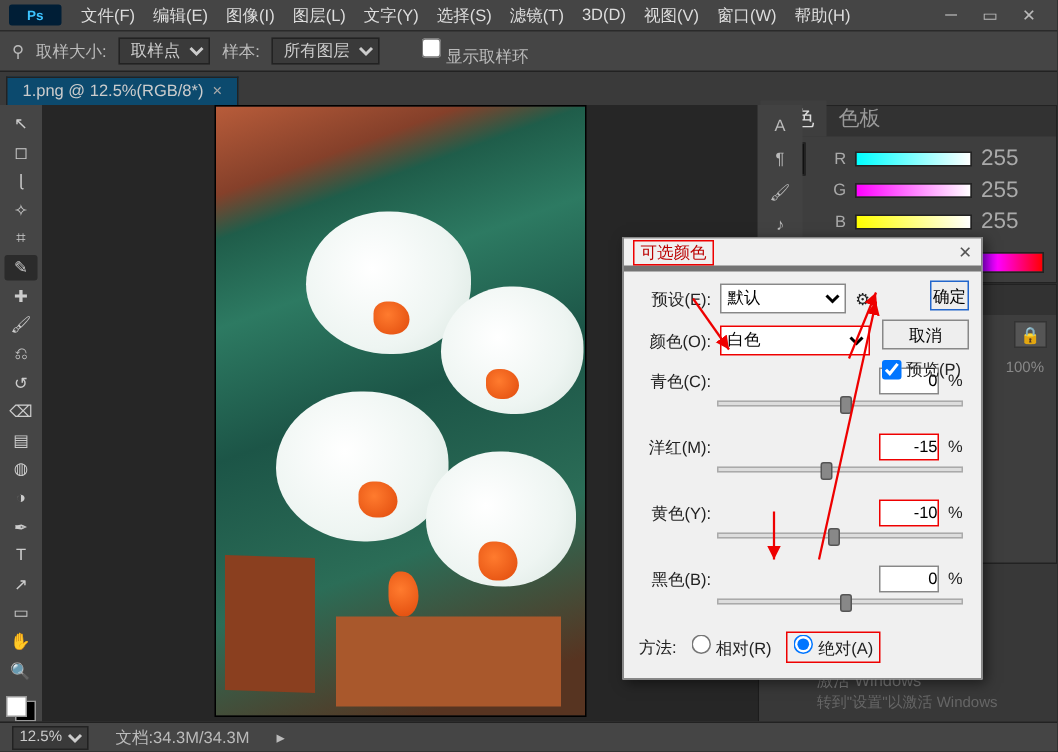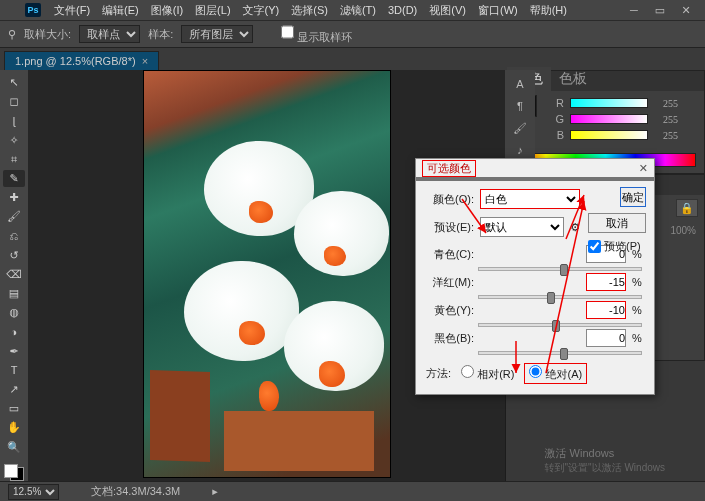--- a/index.html
+++ b/index.html
@@ -1,18 +1,18 @@
 <!DOCTYPE html>
 <html><head>
 <meta charset="utf-8">
 <style>
   * { margin:0; padding:0; box-sizing:border-box; font-family:"Microsoft YaHei",Arial,sans-serif; font-size:11px; }
   body { background:#323232; color:#ccc; width:705px; height:501px; overflow:hidden; position:relative; }
   .menubar { height:20px; background:#454545; display:flex; align-items:center; padding:0 6px; gap:2px; }
-  .ps-logo { width:16px; height:14px; background:#001e36; color:#3cc4ff; font-weight:bold; font-size:9px; display:flex; align-items:center; justify-content:center; border-radius:2px; margin-right:6px;margin-left:19px; }
+  .ps-logo { width:35px; height:14px; background:#001e36; color:#3cc4ff; font-weight:bold; font-size:9px; display:flex; align-items:center; justify-content:center; border-radius:2px; margin-right:6px; }
   .menuitem { padding:2px 5px; color:#ddd; font-size:11px; cursor:default;}
   .winctrl { margin-left:auto; display:flex; gap:0; }
   .winbtn { width:26px; height:16px; display:flex; align-items:center; justify-content:center; color:#bbb; }
   .optbar { height:28px; background:#454545; border-top:1px solid #2a2a2a; border-bottom:1px solid #222; display:flex; align-items:center; padding:0 8px; gap:8px; color:#bbb; }
   .optbar select, .optbar input { background:#3a3a3a; color:#ccc; border:1px solid #222; height:18px; font-size:11px; padding:0 3px; }
   .tabbar { height:22px; background:#3a3a3a; display:flex; align-items:flex-end; padding-left:4px; }
   .doc-tab { background:#0c4a6e; padding:3px 10px; font-size:10px; color:#ccc; border:1px solid #222; border-bottom:none; display:flex; align-items:center; gap:6px;}
   .close-x { color:#aaa; cursor:pointer; }
   .main { position:absolute; top:70px; left:0; right:0; bottom:20px; background:#262626; }
   .toolbar { position:absolute; left:0; top:0; bottom:0; width:28px; background:#454545; display:flex; flex-direction:column; align-items:center; padding-top:4px; gap:2px; }
@@ -30,39 +30,39 @@
   .iconstrip { position:absolute; right:170px; top:0; width:30px; height:120px; background:#424242; display:flex; flex-direction:column; align-items:center; gap:6px; padding-top:6px; }
   .iconstrip .ic { width:18px; height:16px; color:#bbb; display:flex; align-items:center; justify-content:center;}
   .panel { background:#3e3e3e; border:1px solid #222; margin:0; }
   .panel-tabs { display:flex; background:#323232; height:20px; align-items:flex-end; }
   .ptab { padding:3px 8px; font-size:14px; color:#999; }
   .ptab.active { background:#3e3e3e; color:#ddd; }
   .color-sliders { padding:6px 8px; }
   .crow { display:flex; align-items:center; gap:6px; margin-bottom:4px; }
   .crow .lab { width:10px; text-align:right; color:#aaa; }
   .crow .sli { flex:1; height:10px; border:1px solid #222; }
-  .crow .val { width:24px; text-align:right; color:#aaa; font-size:10px;font-family:Liberation Serif, serif;}
+  .crow .val { width:24px; color:#aaa; font-size:15px;}
   .spectrum { height:14px; margin:2px 8px 6px; background:linear-gradient(90deg,#f00,#ff0,#0f0,#0ff,#00f,#f0f,#f00); border:1px solid #222;}
   .swatch-sm { width:22px; height:22px; border:1px solid #222; background:#111; display:inline-block; margin:4px 6px 0 8px; vertical-align:top;}
   .layers-placeholder { padding:10px; color:#777; font-size:10px; min-height:120px; }
   .lockbtn { float:right; width:22px; height:18px; background:#555; border:1px solid #333; margin:4px 6px; display:flex;align-items:center;justify-content:center;}
   .watermark { position:absolute; right:40px; bottom:26px; color:#777; font-size:14px; }
   .watermark .sub { font-size:10px; color:#666; }
-  .statusbar { position:absolute; left:0; right:0; bottom:0; height:20px; background:#454545; display:flex; align-items:center; padding:0 8px; gap:32px; color:#bbb; font-size:10px; border-top:1px solid #222;}
+  .statusbar { position:absolute; left:0; right:0; bottom:0; height:20px; background:#454545; display:flex; align-items:center; padding:0 8px; gap:18px; color:#bbb; font-size:10px; border-top:1px solid #222;}
   
   .dialog { position:absolute; left:415px; top:158px; width:240px; background:#f0f0f0; color:#222; border:1px solid #888; box-shadow:2px 2px 8px rgba(0,0,0,.5); z-index:50; }
   .dlg-title { height:22px; display:flex; align-items:center; padding:0 6px; font-size:12px; border-bottom:4px solid #737373; }
   .dlg-title .t { color:#b00; border:1px solid #e00; padding:0 4px; font-size:11px;}
   .dlg-title .x { margin-left:auto; color:#555; cursor:pointer; }
   .dlg-body { padding:8px 10px 10px; position:relative; }
   .dlg-row { display:flex; align-items:center; gap:6px; margin-bottom:8px; }
   .dlg-row label { width:48px; text-align:right; font-size:11px; }
   .dlg-row select { flex:1; height:20px; border:1px solid #888; font-size:11px; background:#fff;}
   .dlg-row.color select{ border:1.5px solid #e00; }
-  .dlg-sli { margin-bottom:2px; }
+  .dlg-sli { margin-bottom:18px; }
   .dlg-sli .top { display:flex; align-items:center; gap:6px; }
   .dlg-sli .top label { width:48px; text-align:right; font-size:11px;}
   .dlg-sli .top input { width:40px; height:18px; text-align:right; border:1px solid #888; font-size:11px; margin-left:auto; }
   .dlg-sli .top .pct { width:12px; font-size:11px;}
   .dlg-sli.hl .top input { border:1.5px solid #e00; }
   .track { height:4px; background:#ddd; border:1px solid #aaa; position:relative; margin:4px 2px 0 52px;}
   .thumb { position:absolute; top:-4px; width:8px; height:12px; background:#888; border:1px solid #555; border-radius:2px;}
   .method { margin-top:8px; font-size:11px; display:flex; align-items:center; gap:10px; }
   .method .grp { border:1.5px solid #e00; padding:1px 4px; display:flex; align-items:center; gap:3px;justify-content:center;}
   .dlg-side { position:absolute; right:8px; top:6px; width:58px; display:flex; flex-direction:column; gap:6px; align-items:stretch;}
@@ -213,28 +213,28 @@
   <div class="dlg-body">
     <div class="dlg-side">
       <button class="ok">确定</button>
       <button>取消</button>
       <label>
           <input type="checkbox" checked="" style=""> 
           <span>预览(P)</span>
         </label>
     </div>
 
-    <div class="dlg-row color" style="padding-right:64px;">
-      <label>颜色(O):</label>
-      <select><option>白色</option></select>
-    </div>
     <div class="dlg-row" style="padding-right:64px;">
       <label>预设(E):</label>
       <select><option>默认</option></select>
       <span>⚙</span>
+    </div>
+    <div class="dlg-row color" style="padding-right:64px;">
+      <label>颜色(O):</label>
+      <select><option>白色</option></select>
     </div>
 
     <div class="dlg-sli">
       <div class="top">
           <label>青色(C):</label>
         <input value="0" style="">
           <span class="pct">%</span>
         </div>
       <div class="track">
           <div class="thumb" style="left:50%;"></div>

